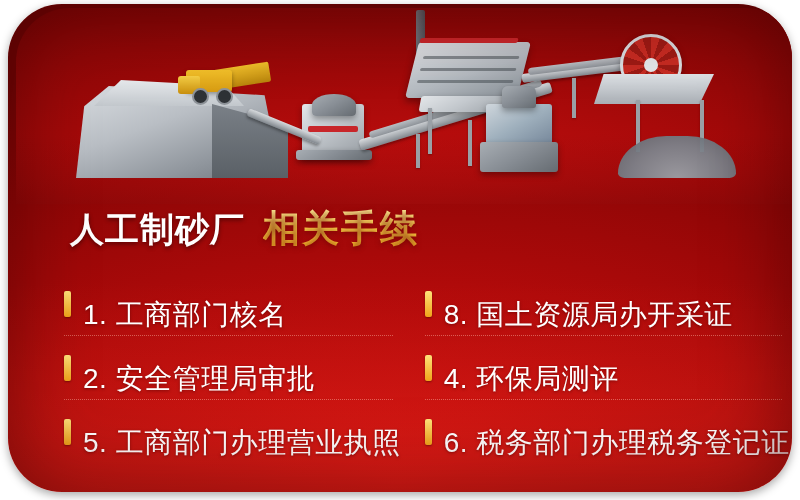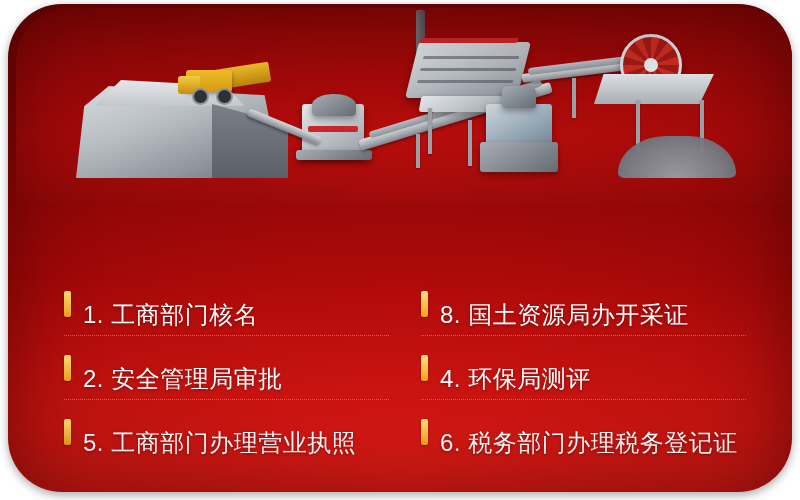--- a/index.html
+++ b/index.html
@@ -291,21 +291,21 @@
   }
   .item .bar {
     width: 7px;
     height: 26px;
     border-radius: 2px;
     background: linear-gradient(to bottom, #ffe27a, #f0a41a);
     box-shadow: 0 1px 2px rgba(0,0,0,.35);
     flex: 0 0 auto;
   }
   .item .txt {
-    font-size: 24px;
+    font-size: 28px;
     color: #ffffff;
     letter-spacing: .5px;
     text-shadow: 0 1px 3px rgba(70,0,0,.55);
     white-space: nowrap;
     margin-top: 21px;
   }
   
   .item.sep::after {
     content: "";
     position: absolute;
@@ -372,20 +372,24 @@
       <div class="wheel"></div>
       <div class="washer-tub"></div>
       <div class="legs" style="right:160px; top:92px; height:52px;"></div>
       <div class="legs" style="right:96px; top:92px; height:52px;"></div>
 
       <div class="heap"></div>
     </div>
 
     <div class="plate-sheen"></div>
 
+    <div class="title-wrap">
+      <span class="title-main">人工制砂厂</span>
+      <span class="title-accent">相关手续</span>
+    </div>
 
     <div class="items">
       <div class="item sep">
         <span class="bar"></span>
         <span class="txt">1. 工商部门核名</span>
       </div>
       <div class="item sep">
         <span class="bar"></span>
         <span class="txt">8. 国土资源局办开采证</span>
       </div>

